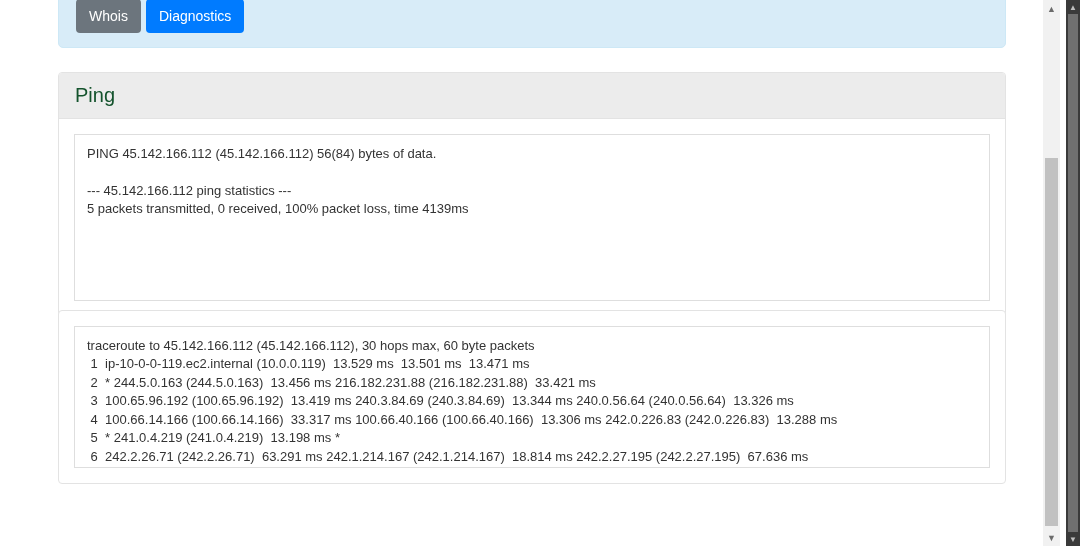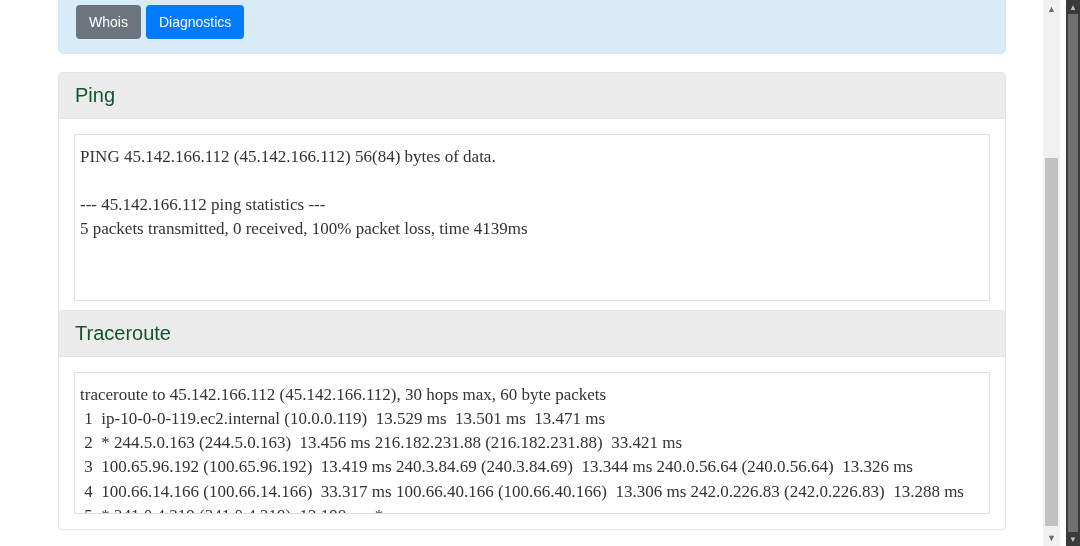--- a/index.html
+++ b/index.html
@@ -29,21 +29,21 @@
     .top-panel {
       position: absolute;
       left: 58px;
       top: -30px;
       width: 948px;
       padding: 14px 17px;
       background: #d8ecf8;
       border: 1px solid #cde8f6;
       border-radius: 5px;
     }
-    .btn-row { display: flex; gap: 5px; margin-top: 20px; }
+    .btn-row { display: flex; gap: 5px; margin-top: 14px; }
     .btn {
       display: inline-flex;
       align-items: center;
       justify-content: center;
       height: 34px;
       padding: 0 13px;
       border-radius: 4px;
       font-size: 14px;
       font-weight: 400;
       cursor: pointer;
@@ -66,23 +66,23 @@
       border-bottom: 1px solid #e3e3e3;
       padding: 11px 16px;
       font-size: 20px;
       font-weight: 300;
       color: #14532d;
     }
     .panel-body { padding: 15px; }
     .pre-box {
       background: #ffffff;
       border: 1px solid #dedede;
-      padding: 10px 5px;
-      font-family: Liberation Serif, serif;
-      font-size: 17px;
+      padding: 10px 12px;
+      font-family: Liberation Sans, sans-serif;
+      font-size: 13px;
       line-height: 1.42;
       white-space: pre;
     }
     .panel-ping { top: 72px; }
     .panel-ping .pre-box { height: 167px; overflow-y: auto; }
     .panel-trace { top: 310px; }
     .panel-trace .pre-box { height: 142px; overflow-y: auto; }
     .pre-box::-webkit-scrollbar { width: 16px; }
     .pre-box::-webkit-scrollbar-track { background: #f1f1f1; }
     .pre-box::-webkit-scrollbar-thumb { background: #c1c1c1; border: 3px solid #f1f1f1; border-radius: 8px; }
@@ -164,21 +164,20 @@
       <div class="panel-head">Ping</div>
       <div class="panel-body">
         <pre class="pre-box">PING 45.142.166.112 (45.142.166.112) 56(84) bytes of data.
 
 --- 45.142.166.112 ping statistics ---
 5 packets transmitted, 0 received, 100% packet loss, time 4139ms</pre>
       </div>
     </div>
 
     <div class="panel panel-trace">
-      <div class="panel-head">Traceroute</div>
       <div class="panel-body">
         <pre class="pre-box">traceroute to 45.142.166.112 (45.142.166.112), 30 hops max, 60 byte packets
  1  ip-10-0-0-119.ec2.internal (10.0.0.119)  13.529 ms  13.501 ms  13.471 ms
  2  * 244.5.0.163 (244.5.0.163)  13.456 ms 216.182.231.88 (216.182.231.88)  33.421 ms
  3  100.65.96.192 (100.65.96.192)  13.419 ms 240.3.84.69 (240.3.84.69)  13.344 ms 240.0.56.64 (240.0.56.64)  13.326 ms
  4  100.66.14.166 (100.66.14.166)  33.317 ms 100.66.40.166 (100.66.40.166)  13.306 ms 242.0.226.83 (242.0.226.83)  13.288 ms
  5  * 241.0.4.219 (241.0.4.219)  13.198 ms *
  6  242.2.26.71 (242.2.26.71)  63.291 ms 242.1.214.167 (242.1.214.167)  18.814 ms 242.2.27.195 (242.2.27.195)  67.636 ms
  7  softbank221111203150.bbtec.net (221.111.203.150)  64.547 ms  62.309 ms  64.647 ms
  8  softbank221111203149.bbtec.net (221.111.203.149)  62.647 ms  63.146 ms  65.005 ms

